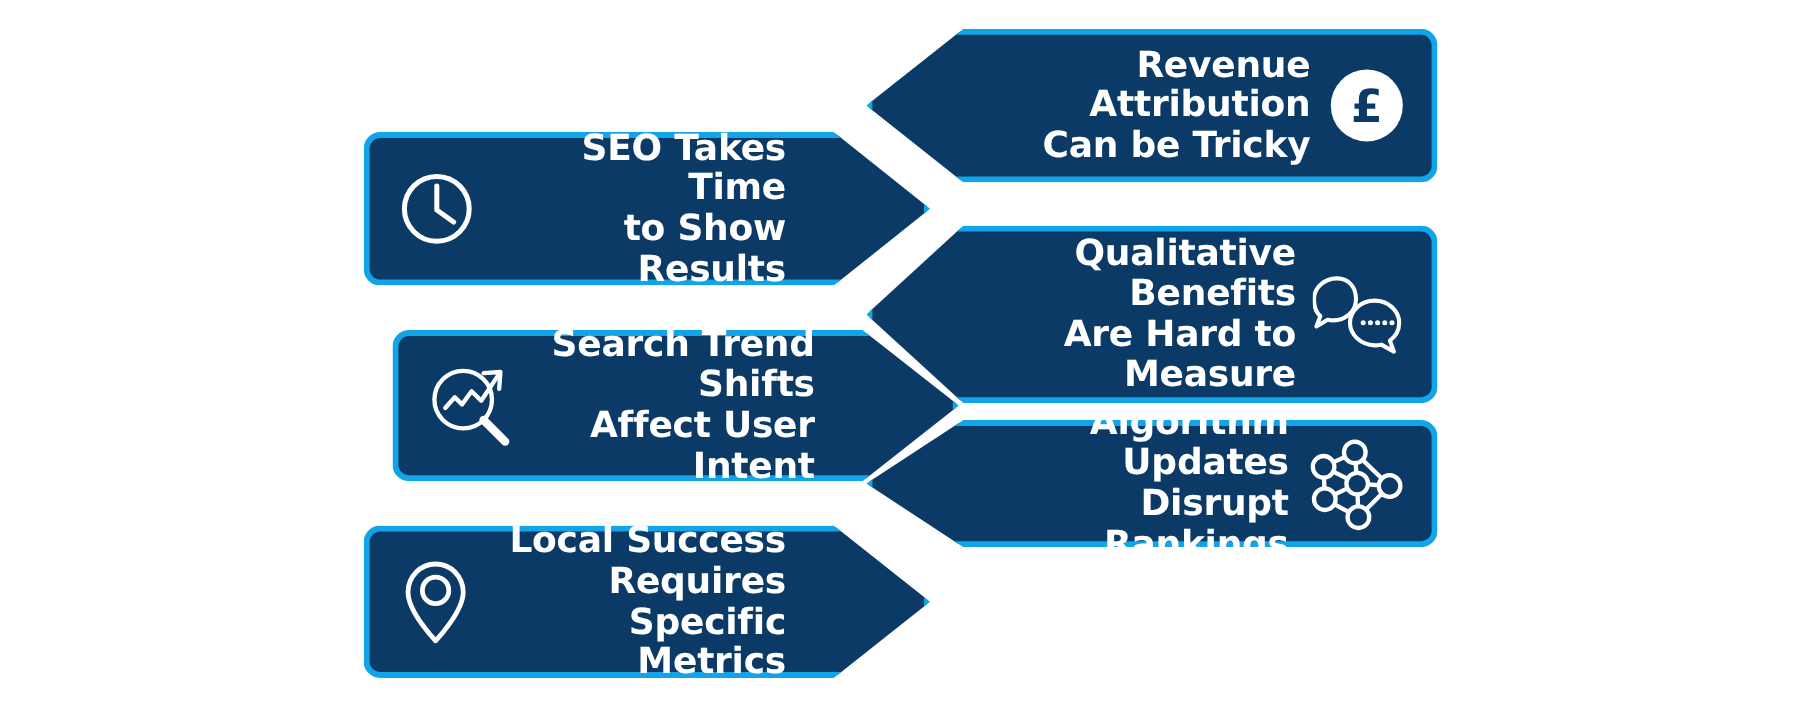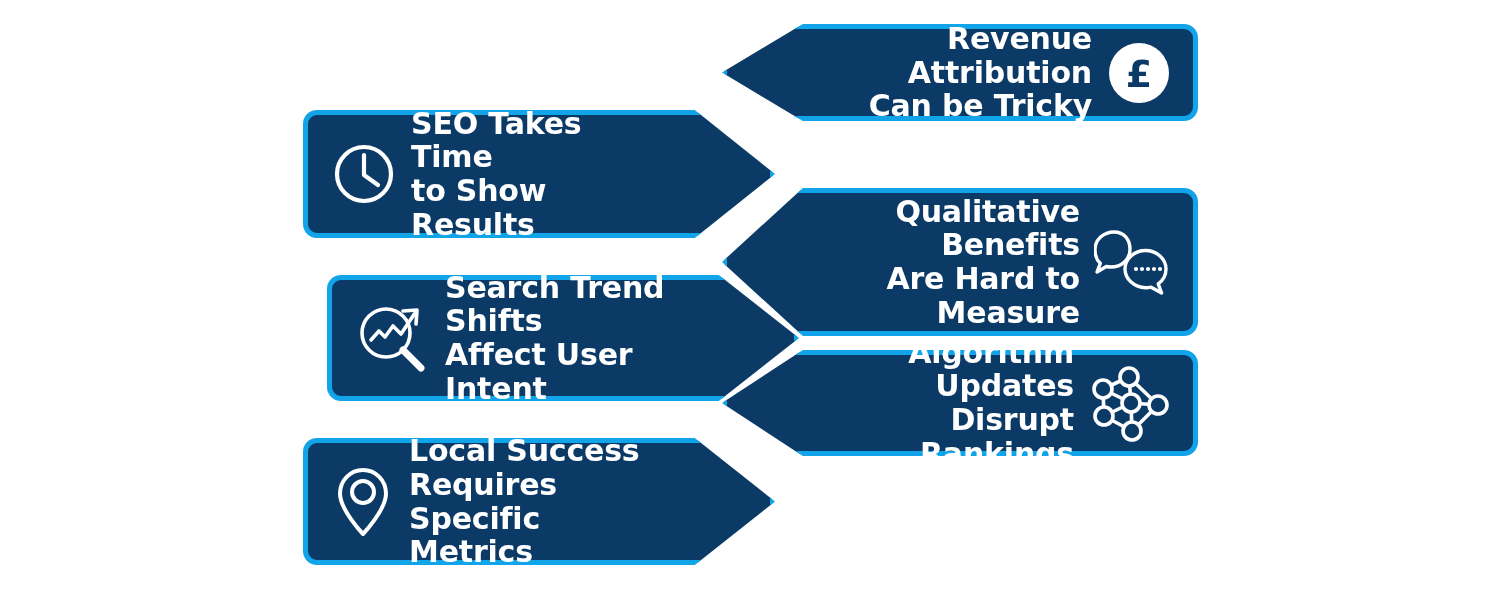--- a/index.html
+++ b/index.html
@@ -64,39 +64,39 @@
 
   .label {
     color: #ffffff;
     font-family: "DejaVu Sans", sans-serif;
     font-weight: bold;
     font-size: 30px;
     line-height: 1.12;
     letter-spacing: -0.2px;
     white-space: pre-line;
   }
-  .banner.point-right .label { text-align: left; }
+  .banner.point-right .label { text-align: right; }
   .banner.point-left  .label { text-align: right; }
 
   .icon {
     flex: 0 0 auto;
     width: 66px;
     height: 66px;
     display: flex;
     align-items: center;
     justify-content: center;
   }
   .icon svg { display: block; width: 100%; height: 100%; }
 </style>
 </head>
 <body>
 
 <div id="canvas">
 
-  <div class="banner point-left" style="left:722px; top:24px; width:476px; height:97px;">
+  <div class="banner point-left" style="left:722px; top:24px; width:476px; height:128px;">
     <div class="shape"></div>
     <div class="content">
       <div class="label">Revenue Attribution
 Can be Tricky</div>
       <div class="icon">
         <svg viewBox="0 0 66 66" xmlns="http://www.w3.org/2000/svg">
           <circle cx="33" cy="33" r="30" fill="#ffffff"></circle>
           <text x="33" y="47" text-anchor="middle" font-family="DejaVu Sans, sans-serif" font-size="38" font-weight="bold" fill="#0b3a66">£</text>
         </svg>
       </div>

